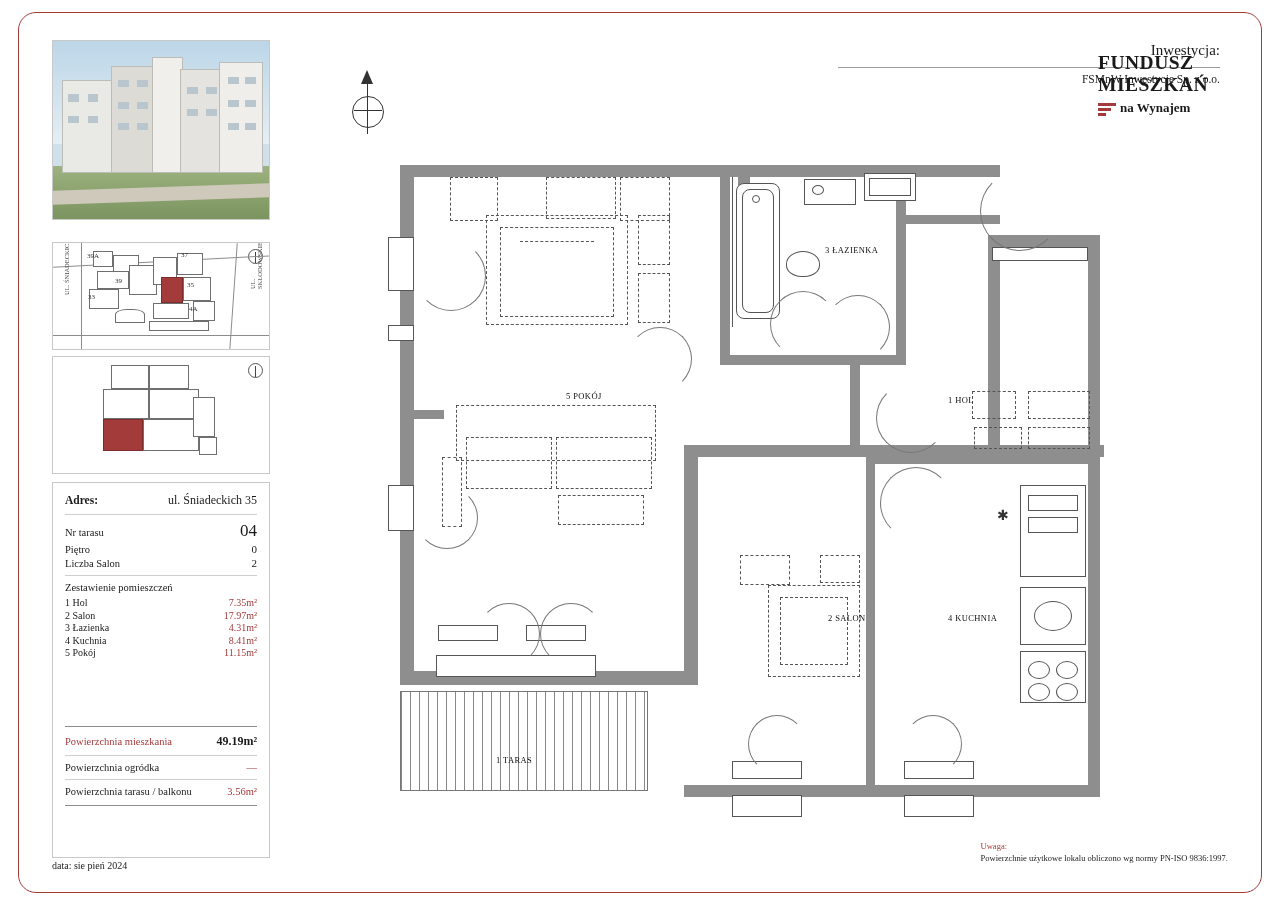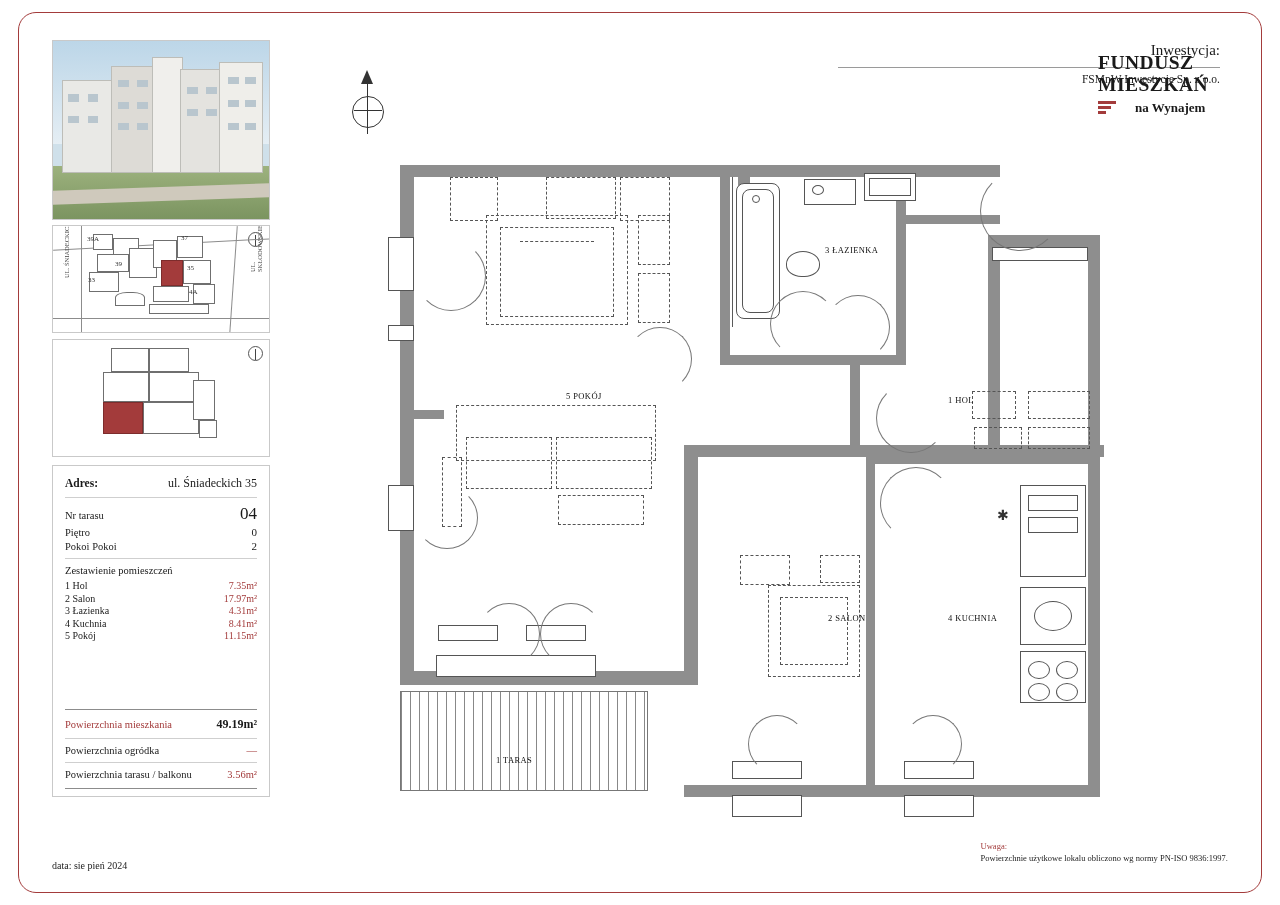--- a/index.html
+++ b/index.html
@@ -32,40 +32,40 @@
   .b3{left:46%;top:9%;width:14%;height:65%;background:#f0efec;}
   .b4{left:59%;top:16%;width:19%;height:58%;background:#e4e3df;}
   .b5{left:77%;top:12%;width:20%;height:62%;background:#efeeea;}
   .win{position:absolute;background:#b9c6ce;}
   .ground{position:absolute;left:0;top:70%;width:100%;height:30%;
        background:linear-gradient(#9db27e,#7b9460);}
   .path{position:absolute;left:0;top:82%;width:100%;height:8%;
        background:#cfc9bc;transform:skewY(-2deg);}
 
   .map-box{
-    position:relative;width:218px;height:108px;margin-top:5px;
+    position:relative;width:218px;height:108px;margin-top:22px;
     border:1px solid #c9c9c9;background:#fff;overflow:hidden;
   }
   .mini-box{
     position:relative;width:218px;height:118px;margin-top:6px;
     border:1px solid #c9c9c9;background:#fff;overflow:hidden;
   }
   .mapline{position:absolute;background:#8c8c8c;}
   .mapshape{position:absolute;border:1px solid #6f6f6f;background:#fff;}
   .mapshape.filled{background:#a33b3b;border-color:#7d2c2c;}
   .maptxt{position:absolute;font-size:7px;color:#333;font-family:"Liberation Serif",serif;}
   .streetlabel{position:absolute;font-size:6.5px;color:#444;}
   .compass-sm{position:absolute;right:6px;top:6px;width:15px;height:15px;border:1px solid #555;border-radius:50%;}
   .compass-sm:after{content:"";position:absolute;left:6.2px;top:2px;width:1.2px;height:11px;background:#444;}
   .compass-sm:before{content:"N";position:absolute;left:4px;top:-1px;font-size:5px;color:#444;display:none;}
 
   .info-box{
     position:relative;width:218px;margin-top:8px;
     border:1px solid #c9c9c9;background:#fff;padding:10px 12px 8px 12px;
-    height:332px;
+    height:376px;
   }
   .row{display:flex;justify-content:space-between;align-items:baseline;}
   .addr-label{font-size:11.5px;font-weight:bold;}
   .addr-val{font-size:12px;}
   .hr{border-top:1px solid #cfcfcf;margin:6px 0 6px 0;}
   .hr-dark{border-top:1px solid #8c8c8c;margin:8px 0 7px 0;}
   .k{font-size:10.5px;}
   .v{font-size:10.5px;text-align:right;}
   .v-big{font-size:17px;font-family:"Liberation Serif",serif;}
   .v-small{font-size:11px;}
@@ -82,21 +82,21 @@
 
   
   .header{position:absolute;left:820px;top:42px;width:400px;text-align:right;}
   .h-inv{font-size:15px;margin-bottom:2px;}
   .h-addr{font-size:23px;margin:0;letter-spacing:.2px;}
   .h-rule{border-top:1px solid #9a9a9a;margin:8px 0 5px 18px;}
   .h-sub{font-size:11.5px;}
 
   .logo{position:absolute;left:1098px;top:52px;width:140px;text-align:left;}
   .logo .l1{font-size:19.5px;font-weight:bold;letter-spacing:.5px;color:#1a1a1a;line-height:1.12;}
-  .logo .l2{font-size:13px;font-weight:bold;color:#1a1a1a;margin-top:4px;display:flex;align-items:center;gap:19px;}
+  .logo .l2{font-size:13px;font-weight:bold;color:#1a1a1a;margin-top:4px;display:flex;align-items:flex-end;gap:4px;}
   .logo-mark{display:inline-block;width:18px;height:13px;position:relative;}
   .logo-mark i{position:absolute;left:0;height:3px;background:#a33b3b;display:block;}
   .logo-mark i:nth-child(1){top:0;width:18px;}
   .logo-mark i:nth-child(2){top:5px;width:13px;}
   .logo-mark i:nth-child(3){top:10px;width:8px;}
 
   
   .compass{position:absolute;left:348px;top:70px;width:44px;height:72px;}
   .compass .ring{position:absolute;left:4px;top:26px;width:32px;height:32px;border:1.2px solid #333;border-radius:50%;}
   .compass .needle{position:absolute;left:19px;top:2px;width:1.4px;height:62px;background:#333;}
@@ -212,21 +212,21 @@
 
     <div class="row" style="margin-top:4px;">
       <span class="k">Nr tarasu</span>
       <span class="v-big">04</span>
     </div>
     <div class="row" style="margin-top:2px;">
       <span class="k">Piętro</span>
       <span class="v-small">0</span>
     </div>
     <div class="row" style="margin-top:2px;">
-      <span class="k">Pokoi Pokoi</span>
+      <span class="k">Liczba Salon</span>
       <span class="v-small">2</span>
     </div>
 
     <div class="hr"></div>
 
     <div class="sec-title">Zestawienie pomieszczeń</div>
     <div class="rooms">
       <div class="row">
           <span class="k">1 Hol</span>
           <span class="v">7.35m²</span>

